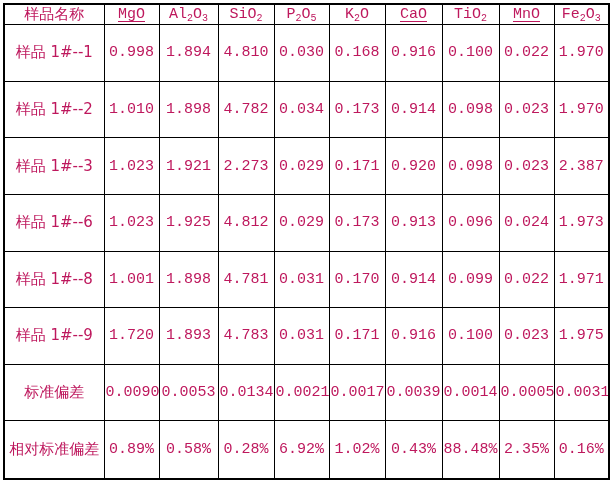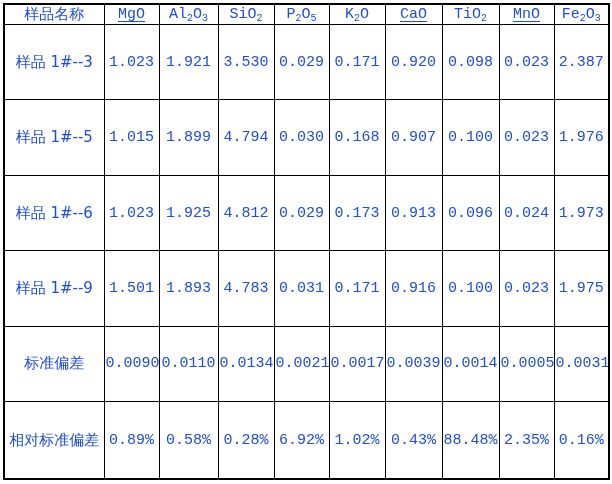--- a/index.html
+++ b/index.html
@@ -13,21 +13,21 @@
   .doc {
     padding: 3px;
   }
   table.analysis {
     border-collapse: collapse;
     table-layout: fixed;
     width: 605px;
     height: 477px;
     border: 2px solid #000000;
     text-align: center;
-    color: #1d4ed8;
+    color: #be185d;
   }
   table.analysis th,
   table.analysis td {
     border: 1px solid #000000;
     padding: 0 1px;
     vertical-align: middle;
     font-weight: normal;
     white-space: nowrap;
     overflow: hidden;
   }
@@ -79,71 +79,95 @@
           <th class="formula">P<sub>2</sub>O<sub>5</sub></th>
           <th class="formula">K<sub>2</sub>O</th>
           <th class="formula wavy">CaO</th>
           <th class="formula">TiO<sub>2</sub></th>
           <th class="formula wavy">MnO</th>
           <th class="formula">Fe<sub>2</sub>O<sub>3</sub></th>
         </tr>
     </thead>
     <tbody id="body-rows">
         <tr>
+          <th class="label">样品 1#--1</th>
+          <td class="num">0.998</td>
+          <td class="num">1.894</td>
+          <td class="num">4.810</td>
+          <td class="num">0.030</td>
+          <td class="num">0.168</td>
+          <td class="num">0.916</td>
+          <td class="num">0.100</td>
+          <td class="num">0.022</td>
+          <td class="num">1.970</td>
+        </tr>
+        <tr>
+          <th class="label">样品 1#--2</th>
+          <td class="num">1.010</td>
+          <td class="num">1.898</td>
+          <td class="num">4.782</td>
+          <td class="num">0.034</td>
+          <td class="num">0.173</td>
+          <td class="num">0.914</td>
+          <td class="num">0.098</td>
+          <td class="num">0.023</td>
+          <td class="num">1.970</td>
+        </tr>
+        <tr>
           <th class="label">样品 1#--3</th>
           <td class="num">1.023</td>
           <td class="num">1.921</td>
-          <td class="num">3.530</td>
+          <td class="num">2.273</td>
           <td class="num">0.029</td>
           <td class="num">0.171</td>
           <td class="num">0.920</td>
           <td class="num">0.098</td>
           <td class="num">0.023</td>
           <td class="num">2.387</td>
-        </tr>
-        <tr>
-          <th class="label">样品 1#--5</th>
-          <td class="num">1.015</td>
-          <td class="num">1.899</td>
-          <td class="num">4.794</td>
-          <td class="num">0.030</td>
-          <td class="num">0.168</td>
-          <td class="num">0.907</td>
-          <td class="num">0.100</td>
-          <td class="num">0.023</td>
-          <td class="num">1.976</td>
         </tr>
         <tr>
           <th class="label">样品 1#--6</th>
           <td class="num">1.023</td>
           <td class="num">1.925</td>
           <td class="num">4.812</td>
           <td class="num">0.029</td>
           <td class="num">0.173</td>
           <td class="num">0.913</td>
           <td class="num">0.096</td>
           <td class="num">0.024</td>
           <td class="num">1.973</td>
         </tr>
         <tr>
+          <th class="label">样品 1#--8</th>
+          <td class="num">1.001</td>
+          <td class="num">1.898</td>
+          <td class="num">4.781</td>
+          <td class="num">0.031</td>
+          <td class="num">0.170</td>
+          <td class="num">0.914</td>
+          <td class="num">0.099</td>
+          <td class="num">0.022</td>
+          <td class="num">1.971</td>
+        </tr>
+        <tr>
           <th class="label">样品 1#--9</th>
-          <td class="num">1.501</td>
+          <td class="num">1.720</td>
           <td class="num">1.893</td>
           <td class="num">4.783</td>
           <td class="num">0.031</td>
           <td class="num">0.171</td>
           <td class="num">0.916</td>
           <td class="num">0.100</td>
           <td class="num">0.023</td>
           <td class="num">1.975</td>
         </tr>
         <tr>
           <th class="label">标准偏差</th>
           <td class="num">0.0090</td>
-          <td class="num">0.0110</td>
+          <td class="num">0.0053</td>
           <td class="num">0.0134</td>
           <td class="num">0.0021</td>
           <td class="num">0.0017</td>
           <td class="num">0.0039</td>
           <td class="num">0.0014</td>
           <td class="num">0.0005</td>
           <td class="num">0.0031</td>
         </tr>
         <tr>
           <th class="label">相对标准偏差</th>

